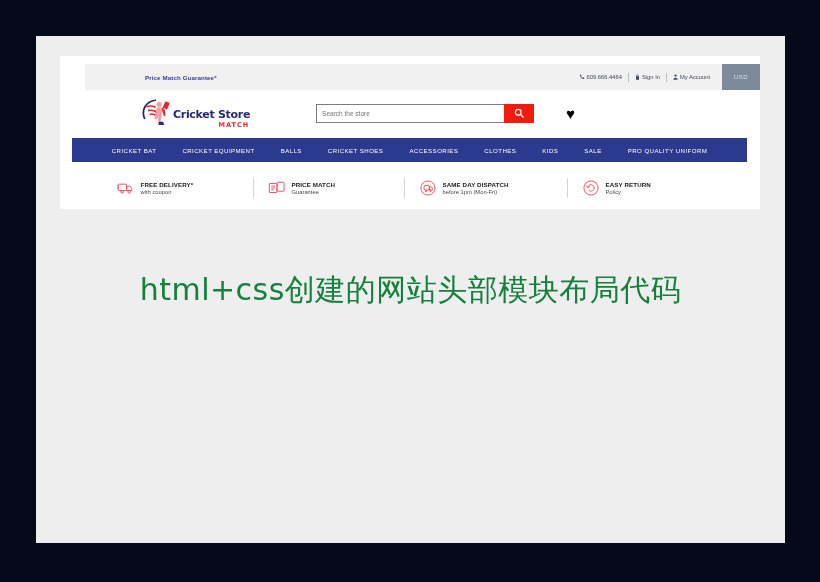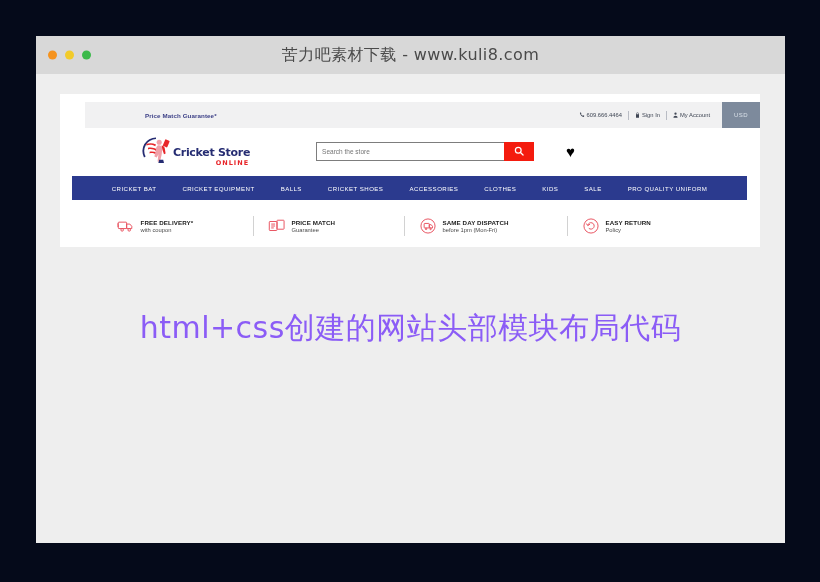--- a/index.html
+++ b/index.html
@@ -257,39 +257,31 @@
     top: 0;
     width: 100%;
     height: 469px;
     display: flex;
     align-items: center;
     justify-content: center;
     pointer-events: none;
   }
   #caption-text {
     font-size: 30px;
-    color: #8b5cf6;
+    color: #15803d;
     letter-spacing: 0.5px;
     font-family: "DejaVu Sans", sans-serif;
     margin-top: 40px;
   }
 </style>
 </head>
 <body>
 
 <div id="browser-window">
 
-  <div id="titlebar">
-    <div id="traffic-lights">
-      <span class="dot" style="background:#f5931e"></span>
-      <span class="dot" style="background:#f2cb2a"></span>
-      <span class="dot" style="background:#3bb94a"></span>
-    </div>
-    <div id="window-title">苦力吧素材下载 - www.kuli8.com</div>
-  </div>
 
   <div id="window-body">
 
     <div id="site-card">
 
       <div id="utility-bar">
         <span id="price-match-guarantee">Price Match Guarantee*</span>
 
         <div id="utility-right">
           <span class="util-link">
@@ -339,21 +331,21 @@
               <path d="M12 21c3-1 6 0 9 1l-1 2c-3-1-5-2-8-1z" fill="#e8262a"></path>
               <circle cx="24" cy="9" r="3.2" fill="#f0a0a8"></circle>
               <path d="M22 13c3-1 6 1 6 4l-1 8-2 8h-3l1-9-2 4-3-1 2-9c0-3 1-4 2-5z" fill="#f0a0a8"></path>
               <path d="M27 13c2 0 4 2 4 4l1 6-2 1-2-6z" fill="#e8262a"></path>
               <rect x="30" y="6" width="6" height="9" rx="1" transform="rotate(22 33 10)" fill="#e8262a"></rect>
               <path d="M24 31h5l1 4h-7z" fill="#252c72"></path>
             </svg>
           </span>
           <span id="logo-text">
             <span id="logo-title">Cricket Store</span>
-            <span id="logo-sub">ONLINE</span>
+            <span id="logo-sub">MATCH</span>
           </span>
         </a>
 
         <div id="search-wrap">
           <input id="search-input" type="text" placeholder="Search the store" style="">
           <button id="search-button">
             <span>
               <svg width="10" height="10" viewBox="0 0 16 16" fill="none" stroke="#ffffff" stroke-width="2">
                 <circle cx="6.8" cy="6.8" r="4.6"></circle>
                   <line x1="10.4" y1="10.4" x2="14.5" y2="14.5" stroke-linecap="round"></line>

